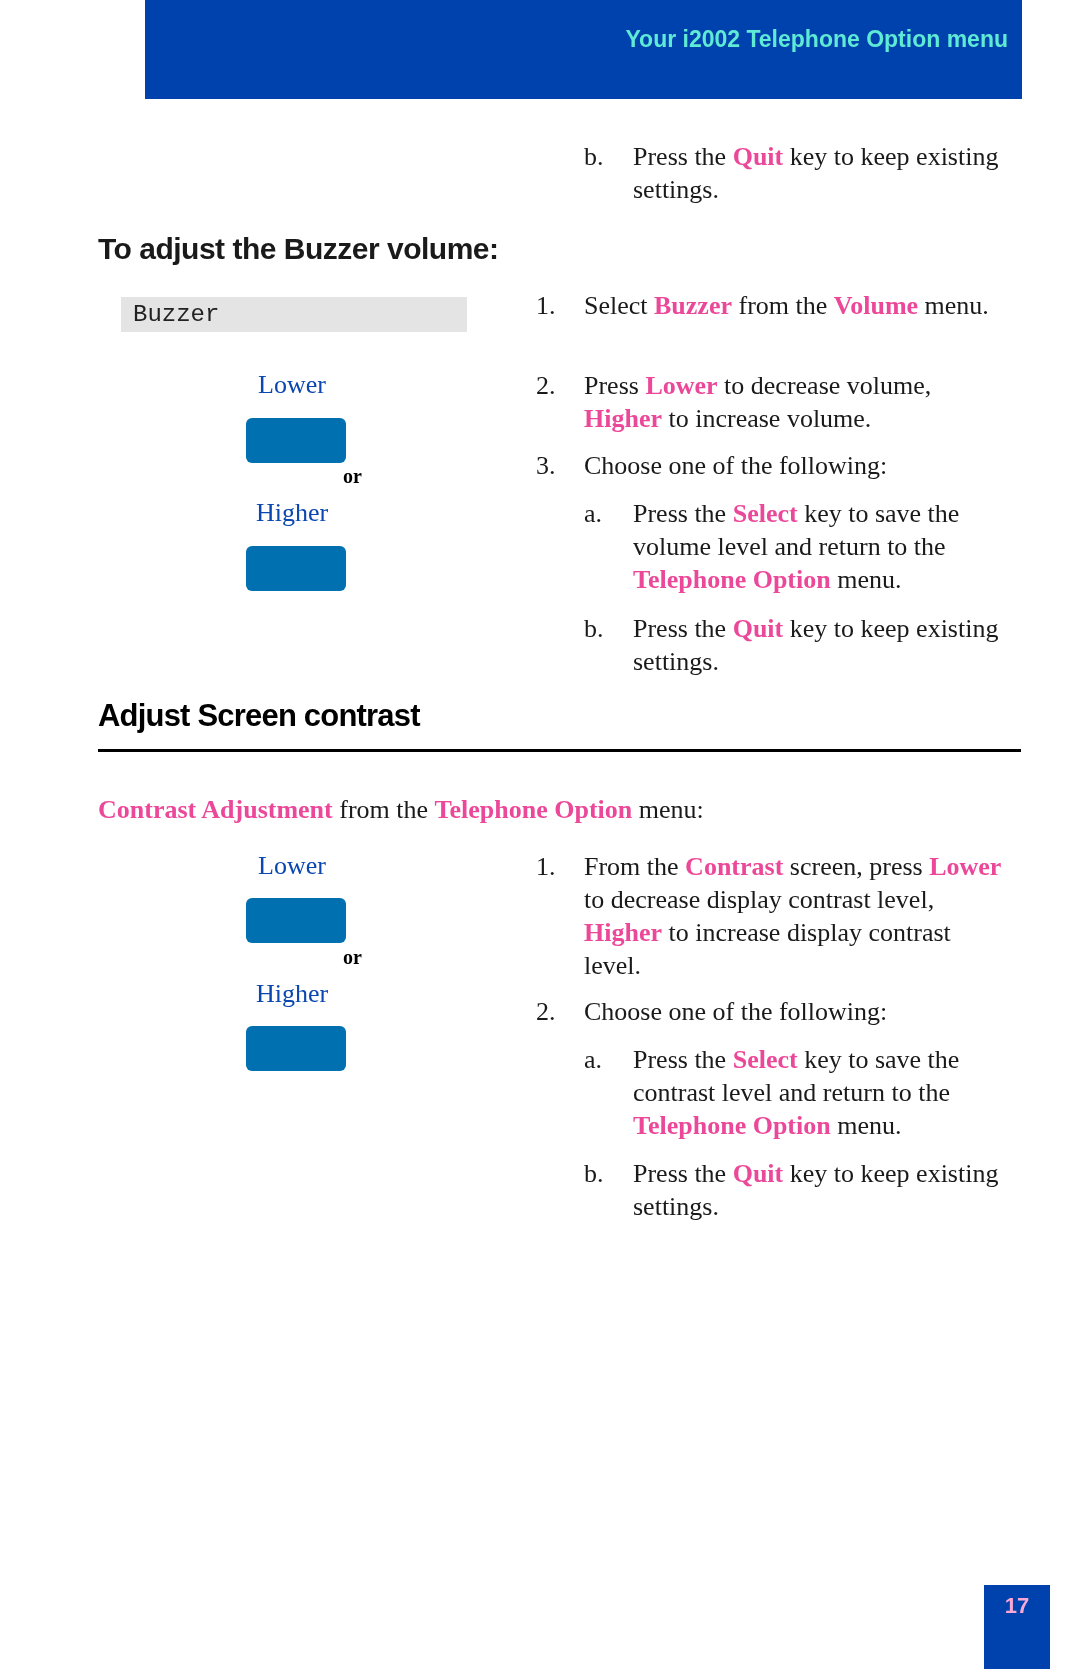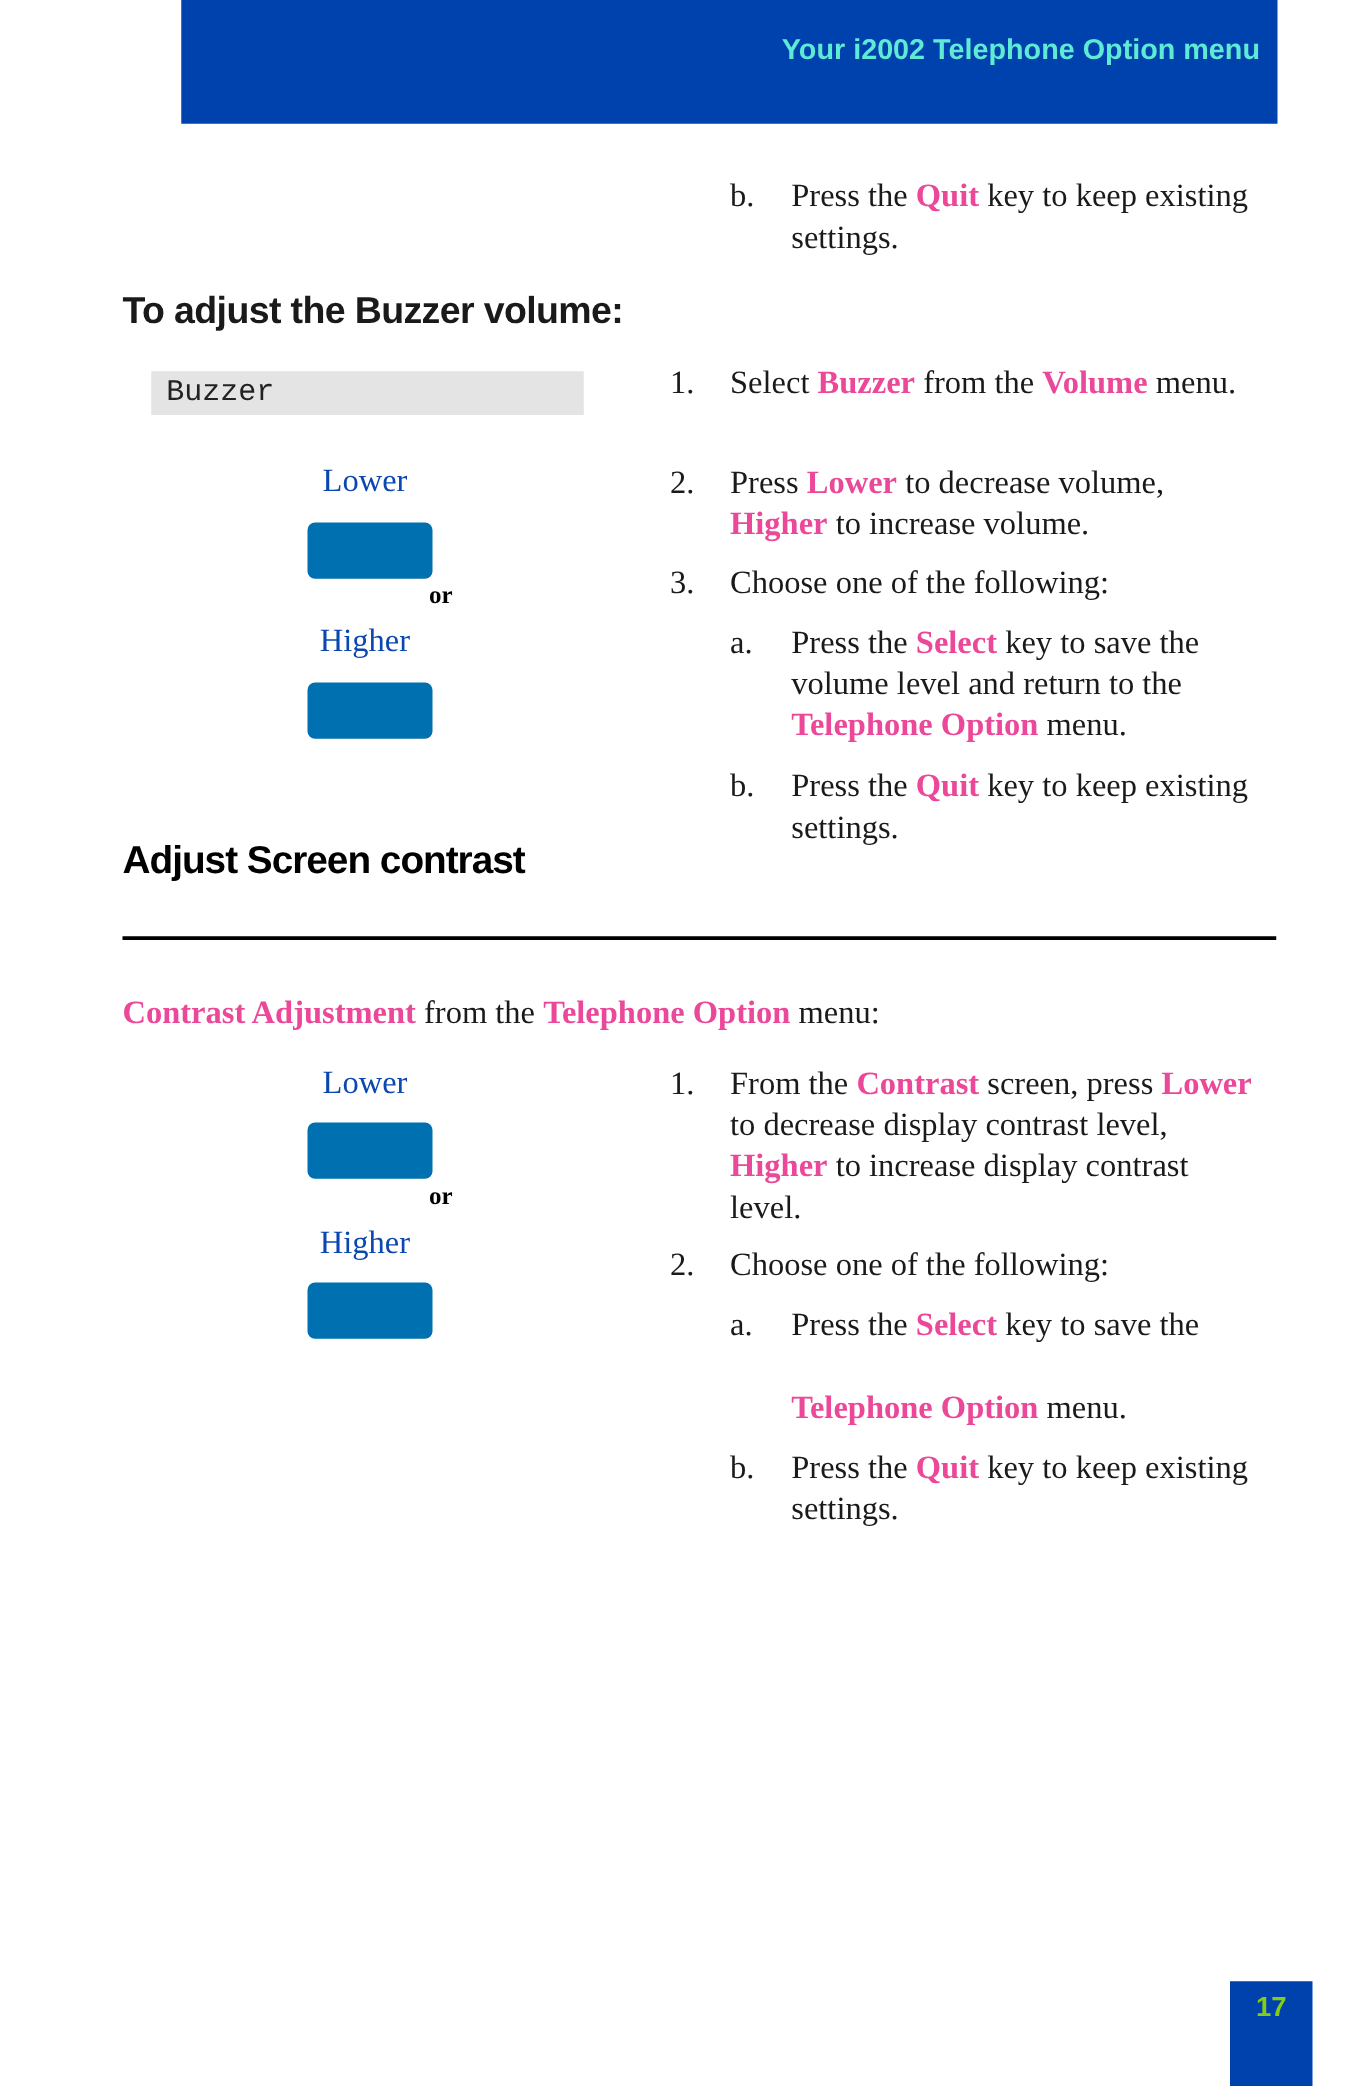--- a/index.html
+++ b/index.html
@@ -2,39 +2,39 @@
 <html><head>
   <meta charset="utf-8">
   <style>
     html, body { margin: 0; padding: 0; background: #ffffff; }
     body { width: 1080px; height: 1669px; position: relative; overflow: hidden;
            font-family: "Liberation Serif", "DejaVu Serif", serif; color: #1a1a1a; }
     .header-bar { position: absolute; left: 145px; top: 0; width: 877px; height: 99px; background: #0042ad; }
     .header-title { position: absolute; right: 14px; top: 26px; color: #5eead4;
                     font-family: "Liberation Sans", "DejaVu Sans", sans-serif; font-weight: bold; font-size: 23px; }
     .page-num-box { position: absolute; left: 984px; top: 1585px; width: 66px; height: 84px; background: #0042ad; }
-    .page-num { position: absolute; left: 0; right: 0; top: 8px; text-align: center; color: #84cc16;
+    .page-num { position: absolute; left: 0; right: 0; top: 8px; text-align: center; color: #f9a8d4;
                 font-family: "Liberation Sans", "DejaVu Sans", sans-serif; font-weight: bold; font-size: 22px; }
 
     .kw { color: #ec4899; font-weight: bold; }
 
     .step { position: absolute; }
     .step .num { position: absolute; left: 0; top: 0; font-size: 26px; line-height: 33px; }
     .step .body { position: absolute; font-size: 26px; line-height: 33px; white-space: nowrap; }
 
     .subhead { position: absolute; left: 98px; top: 232px; font-family: "Liberation Sans", "DejaVu Sans", sans-serif;
                font-size: 30px; font-weight: bold; letter-spacing: -0.5px; }
     .display { position: absolute; left: 121px; top: 297px; width: 346px; height: 35px; background: #e4e4e4; }
     .display span { position: absolute; left: 12px; top: 4px; font-family: "Liberation Mono", "DejaVu Sans Mono", monospace; font-size: 24px; color: #222; }
 
     .softlabel { position: absolute; width: 140px; text-align: center; color: #0a47b0; font-size: 26px; }
     .softkey { position: absolute; width: 100px; height: 45px; background: #0070b0; border-radius: 6px; cursor: pointer; }
     .or { position: absolute; width: 140px; text-align: right; font-weight: bold; font-size: 20px; color: #000; }
 
-    .h2 { position: absolute; left: 98px; top: 670px; font-family: "Liberation Sans", "DejaVu Sans", sans-serif;
+    .h2 { position: absolute; left: 98px; top: 698px; font-family: "Liberation Sans", "DejaVu Sans", sans-serif;
           font-size: 31px; font-weight: bold; letter-spacing: -0.8px; color: #000; }
     .rule { position: absolute; left: 98px; top: 749px; width: 923px; height: 3px; background: #000; }
     .intro { position: absolute; left: 98px; top: 760px; width: 930px; font-size: 26px; line-height: 33px; }
   </style>
 </head>
 <body>
 
 <div class="header-bar">
   <div class="header-title">Your i2002 Telephone Option menu</div>
 </div>
@@ -122,21 +122,21 @@
 
 <div class="step" style="left:536px; top:995px;">
   <span class="num">2.</span>
   <div class="body" style="left:48px;">Choose one of the following:</div>
 </div>
 
 <div class="step" style="left:584px; top:1043px;">
   <span class="num">a.</span>
   <div class="body" style="left:49px;">
     <span>Press the </span><span class="kw">Select</span><span> key to save the</span><br>
-    <br>
+    <span>contrast level and return to the</span><br>
     <span class="kw">Telephone Option</span><span> menu.</span>
   </div>
 </div>
 
 <div class="step" style="left:584px; top:1157px;">
   <span class="num">b.</span>
   <div class="body" style="left:49px;">
     <span>Press the </span><span class="kw">Quit</span><span> key to keep existing</span><br>
     <span>settings.</span>
   </div>

